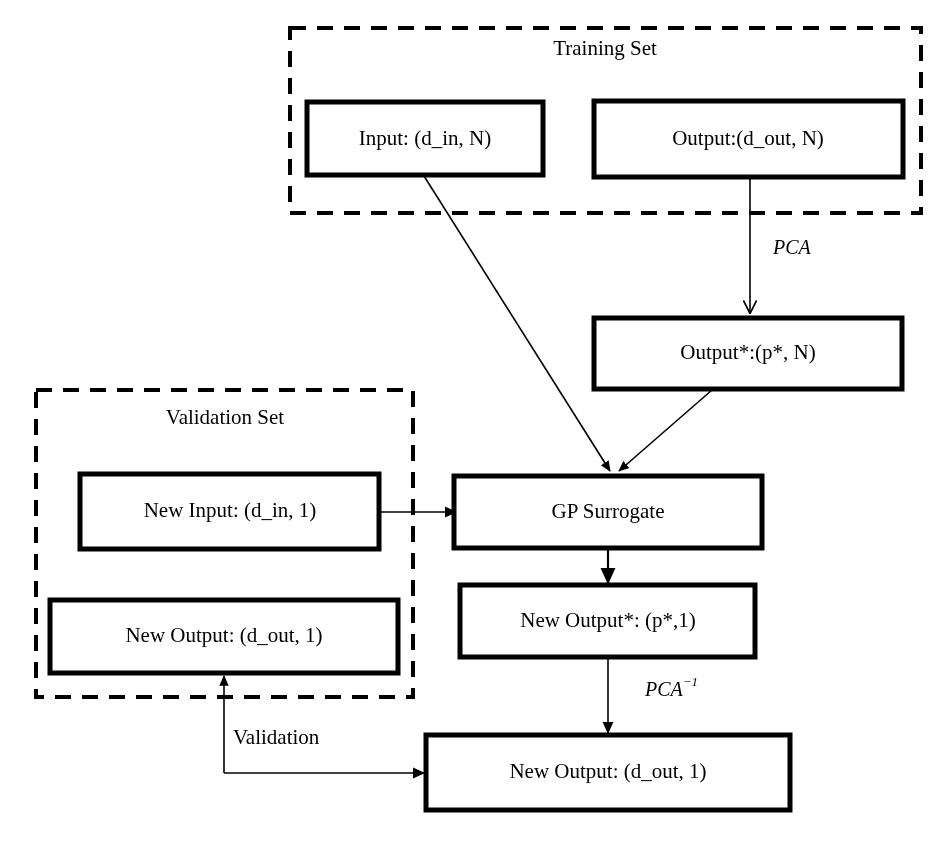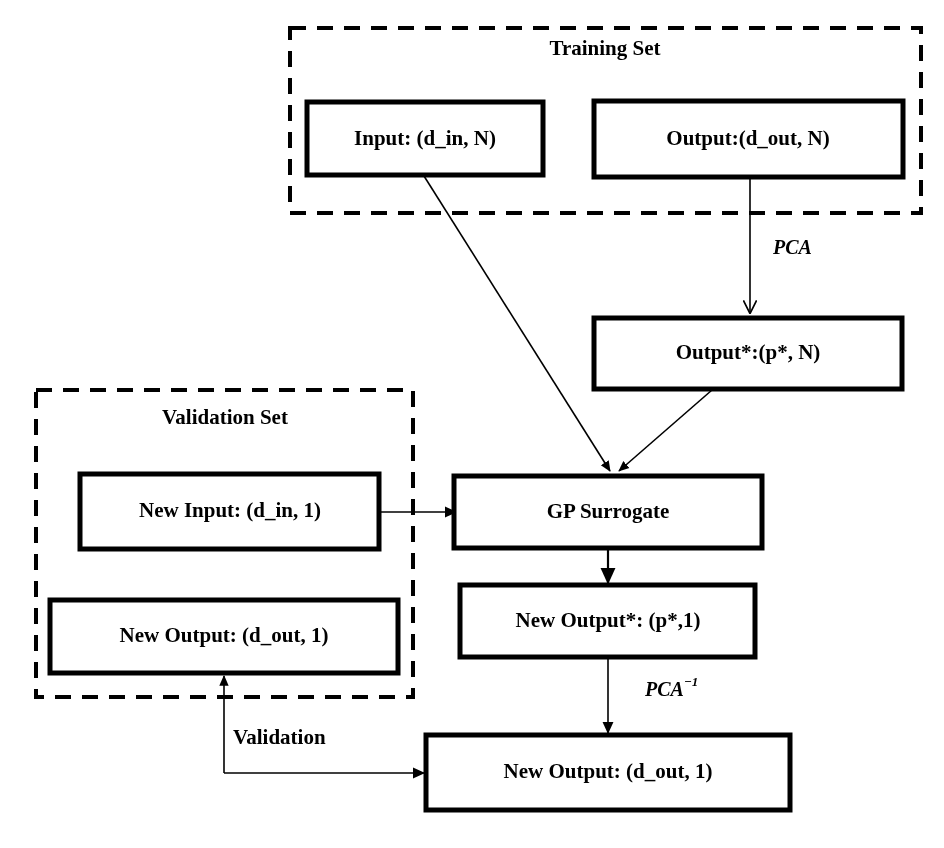--- a/index.html
+++ b/index.html
@@ -10,21 +10,20 @@
   body {
     width: 944px;
     height: 848px;
     font-family: "Liberation Serif", "DejaVu Serif", serif;
     overflow: hidden;
   }
   #diagram-root {
     position: relative;
     width: 944px;
     height: 848px;
-    font-weight: bold;
   }
   svg#flow {
     position: absolute;
     top: 0;
     left: 0;
     width: 944px;
     height: 848px;
   }
   .group-box {
     fill: none;

